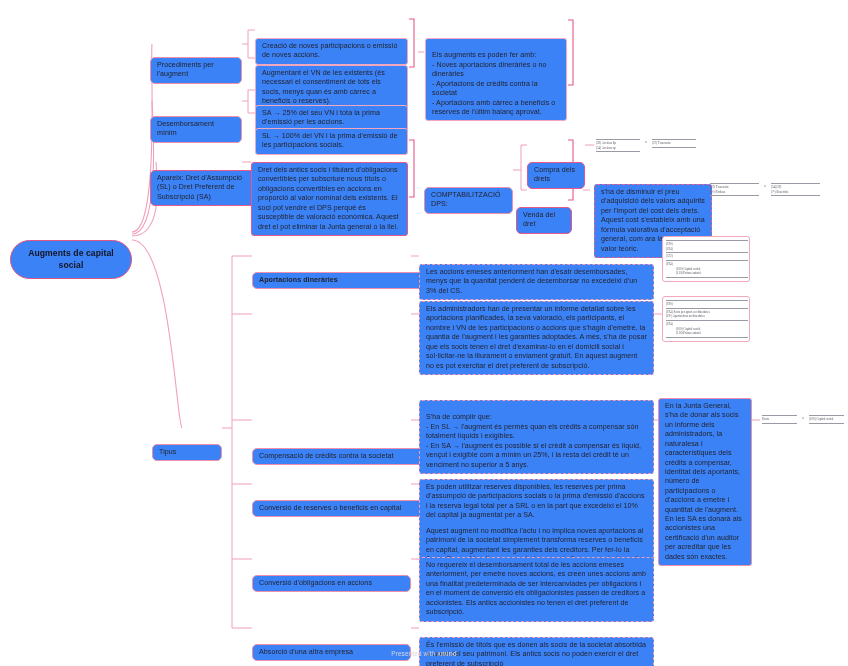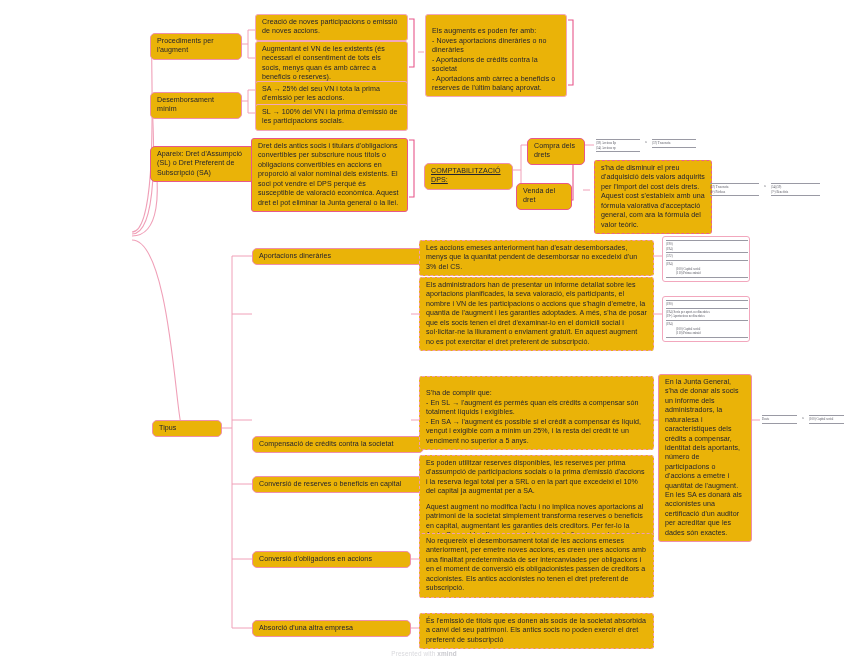--- a/index.html
+++ b/index.html
@@ -10,28 +10,29 @@
     color:#1b1b2b;
     overflow:hidden;
     position:relative;
   }
   #canvas{position:absolute;left:0;top:0;width:848px;height:666px;}
   svg#wires{position:absolute;left:0;top:0;width:848px;height:666px;pointer-events:none;}
 
   .node{
     position:absolute;
     box-sizing:border-box;
-    background:#eab308;
+    background:#3b82f6;
     border:1px solid #f2a7bd;
     border-radius:5px;
     padding:3px 6px;
     font-size:7.1px;
     line-height:1.33;
     letter-spacing:.01em;
     color:#23232f;
+    margin-top:24px;
   }
   
   .root{
     border:1.4px solid #e0557f;
     border-radius:26px;
     text-align:center;
     font-weight:bold;
     font-size:8.6px;
     line-height:1.35;
     padding:7px 8px;
@@ -137,20 +138,23 @@
     <g fill="none" stroke="#e8578a" stroke-width="1.1">
       <path d="M409 19 L414 19 L414 67 L409 67"></path>
       <path d="M409 140 L414 140 L414 197 L409 197"></path>
     </g>
     <g fill="none" stroke="#e8578a" stroke-width="1.1">
       <path d="M568 20 L573 20 L573 85 L568 85"></path>
       <path d="M568 140 L573 140 L573 200 L568 200"></path>
     </g>
   </svg>
 
+  <div class="node root" style="left:10px;top:216px;width:122px;">
+    <span class="lbl">Augments de capital social</span>
+  </div>
 
   <div class="node b1" style="left:150px;top:33px;width:92px;">
     <span class="lbl">Procediments per l'augment</span>
   </div>
   <div class="node solid" style="left:255px;top:14px;width:153px;">
     <span>Creació de noves participacions o emissió de noves accions.</span>
   </div>
   <div class="node solid" style="left:255px;top:41px;width:153px;">
     <span>Augmentant el VN de les existents (és necessari el consentiment de tots els socis, menys quan és amb càrrec a beneficis o reserves).</span>
   </div>
@@ -171,21 +175,21 @@
     <span>SL → 100% del VN i la prima d'emissió de les participacions socials.</span>
   </div>
 
   <div class="node b2" style="left:150px;top:146px;width:108px;">
     <span class="lbl">Apareix: Dret d'Assumpció (SL) o Dret Preferent de Subscripció (SA)</span>
   </div>
   <div class="node solid" style="left:251px;top:138px;width:157px;border:1px solid #e8578a;">
     <span>Dret dels antics socis i titulars d'obligacions convertibles per subscriure nous títols o obligacions convertibles en accions en proporció al valor nominal dels existents. El soci pot vendre el DPS perquè és susceptible de valoració econòmica. Aquest dret el pot eliminar la Junta general o la llei.</span>
   </div>
 
-  <div class="node b1" style="left:424px;top:163px;width:89px;text-decoration:underline;">
+  <div class="node b1" style="left:424px;top:163px;width:89px;">
     <span class="lbl">COMPTABILITZACIÓ DPS:</span>
   </div>
   <div class="node b2" style="left:527px;top:138px;width:58px;">
     <span class="lbl">Compra dels drets</span>
   </div>
   <div class="node b2" style="left:516px;top:183px;width:56px;">
     <span class="lbl">Venda del dret</span>
   </div>
   <div class="node dash-strong" style="left:594px;top:160px;width:118px;">
     <span>s'ha de disminuir el preu d'adquisició dels valors adquirits per l'import del cost dels drets. Aquest cost s'estableix amb una fórmula valorativa d'acceptació general, com ara la fórmula del valor teòric.</span>
@@ -223,21 +227,21 @@
         <div class="amt">(7-) Beneficis</div>
         <div class="ln"></div>
       </div>
     </div>
   </div>
 
   <div class="node b1" style="left:152px;top:420px;width:70px;">
     <span class="lbl">Tipus</span>
   </div>
 
-  <div class="node b1" style="left:252px;top:248px;width:185px;">
+  <div class="node b1" style="left:252px;top:248px;width:185px;font-weight:bold;">
     <span class="lbl">Aportacions dineràries</span>
   </div>
   <div class="node dash" style="left:419px;top:240px;width:235px;">
     <span>Les accions emeses anteriorment han d'esatr desemborsades, menys que la quanitat pendent de desemborsar no excedeixi d'un 3% del CS.</span>
   </div>
   <div class="acct-box" style="left:662px;top:236px;width:88px;height:46px;">
     <div class="acct" style="left:3px;top:2px;width:82px;">
       <div class="ln"></div>
       <div class="amt">(190)</div>
       <div class="amt">(194)</div>
@@ -266,21 +270,21 @@
       <div class="ln"></div>
       <div class="amt">(194)</div>
       <div style="padding-left:10px;">
         <div class="amt">(100) Capital social</div>
         <div class="amt">(110) Prima emissió</div>
       </div>
       <div class="ln"></div>
     </div>
   </div>
 
-  <div class="node b1" style="left:252px;top:436px;width:172px;">
+  <div class="node b1" style="left:252px;top:424px;width:172px;">
     <span class="lbl">Compensació de crèdits contra la societat</span>
   </div>
   <div class="node dash" style="left:419px;top:376px;width:235px;white-space:pre-line;">
     <span>S'ha de complir que:
 - En SL → l'augment és permès quan els crèdits a compensar són totalment líquids i exigibles.
 - En SA → l'augment és possible si el crèdit a compensar és líquid, vençut i exigible com a mínim un 25%, i la resta del crèdit té un venciment no superior a 5 anys.</span>
   </div>
   <div class="node solid" style="left:658px;top:374px;width:94px;border:1px solid #ef8fab;">
     <span>En la Junta General, s'ha de donar als socis un informe dels administradors, la naturalesa i característiques dels crèdits a compensar, identitat dels aportants, número de participacions o d'accions a emetre i quantitat de l'augment. En les SA es donarà als accionistes una certificació d'un auditor per acreditar que les dades són exactes.</span>
   </div>

